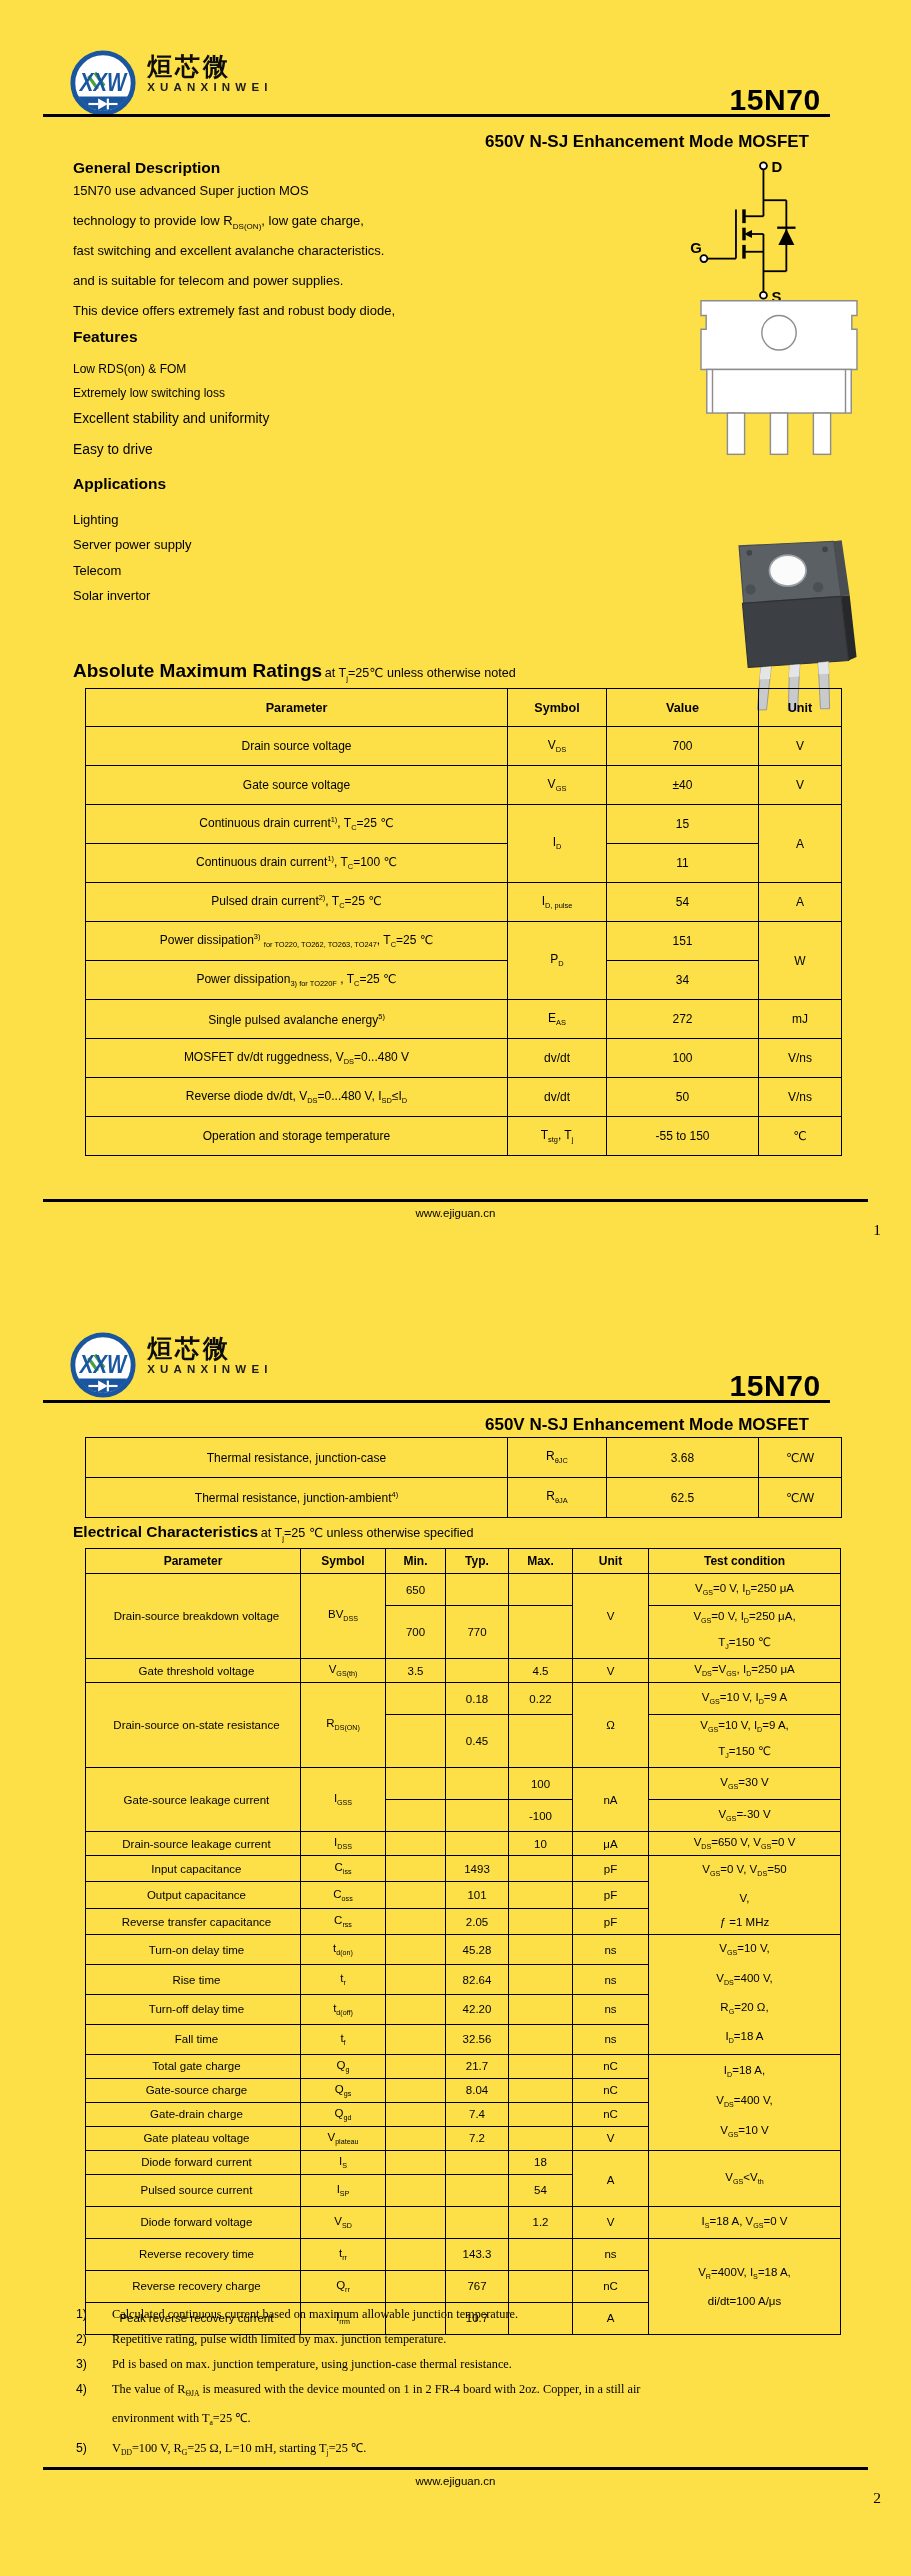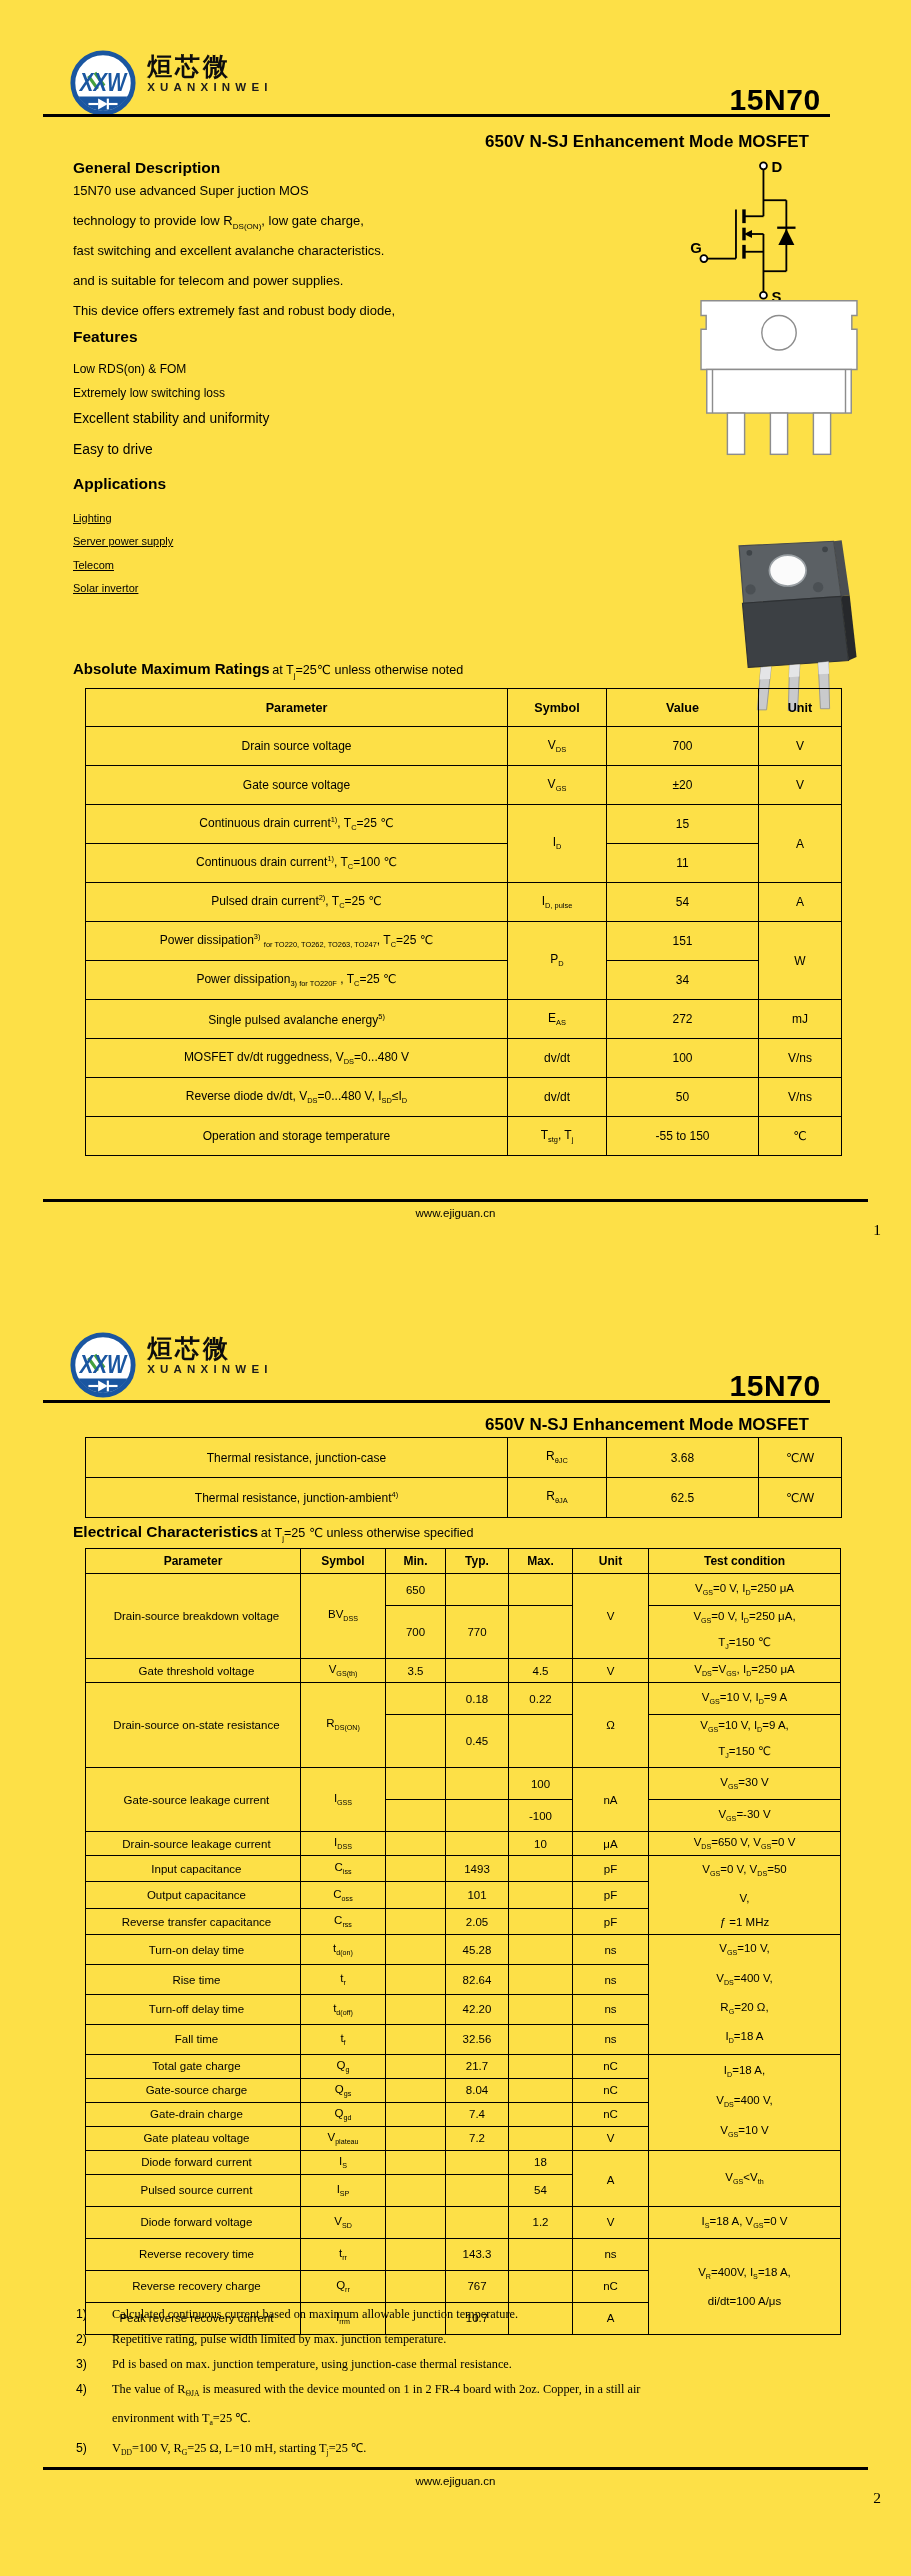--- a/index.html
+++ b/index.html
@@ -31,28 +31,28 @@
   .sec-h { font-size:15.5px; font-weight:bold; }
   .gd-lines { position:absolute; left:73px; top:181px; width:419px; }
   .gd-lines p { font-size:13px; height:30px; line-height:19.5px; }
   .feat { position:absolute; left:73px; top:328px; width:402px; }
   .feat-item { line-height:1; }
   .fi-0 { font-size:12px; margin-top:17px; }
   .fi-1 { font-size:12px; margin-top:11.5px; }
   .fi-2 { font-size:13.8px; margin-top:13.8px; }
   .fi-3 { font-size:13.8px; margin-top:17px; }
   .apps { position:absolute; left:73px; top:475px; width:402px; }
-  .app-item { font-size:11px; margin-top:12.6px; line-height:1;text-decoration:underline; }
+  .app-item { font-size:13px; margin-top:12.6px; line-height:1; }
 
   
   .fig { position:absolute; }
 
   
   .heading-line { position:absolute; left:73px; white-space:nowrap; }
-  .heading-line .hb { font-size:15px; font-weight:bold; }
+  .heading-line .hb { font-size:19px; font-weight:bold; }
   .heading-line .hn { font-size:12.6px; font-weight:normal; }
 
   table.sheet { border-collapse:collapse; table-layout:fixed; position:absolute;
                 border:1.7px solid #000; }
   table.sheet td, table.sheet th { border:1.1px solid #000; text-align:center;
                 vertical-align:middle; overflow:hidden; }
   table.t-abs { left:85px; width:756px; }
   table.t-abs th { height:38px; font-size:12.6px; font-weight:bold;
                    border-bottom:1.7px solid #000; }
   table.t-abs td { height:39px; font-size:12px; border-top-width:1.7px; border-bottom-width:1.7px; }
@@ -223,21 +223,21 @@
     </tr>
     <tr>
       <td>Drain source voltage</td>
       <td>V<sub>DS</sub></td>
       <td>700</td>
       <td>V</td>
     </tr>
     <tr>
       <td>Gate source voltage</td>
       <td>V<sub>GS</sub></td>
-      <td>±20</td>
+      <td>±40</td>
       <td>V</td>
     </tr>
     <tr>
       <td>Continuous drain current<sup>1)</sup>, T<sub>C</sub>=25 ℃</td>
       <td rowspan="2">I<sub>D</sub></td>
       <td>15</td>
       <td rowspan="2">A</td>
     </tr>
     <tr>
       <td>Continuous drain current<sup>1)</sup>, T<sub>C</sub>=100 ℃</td>

